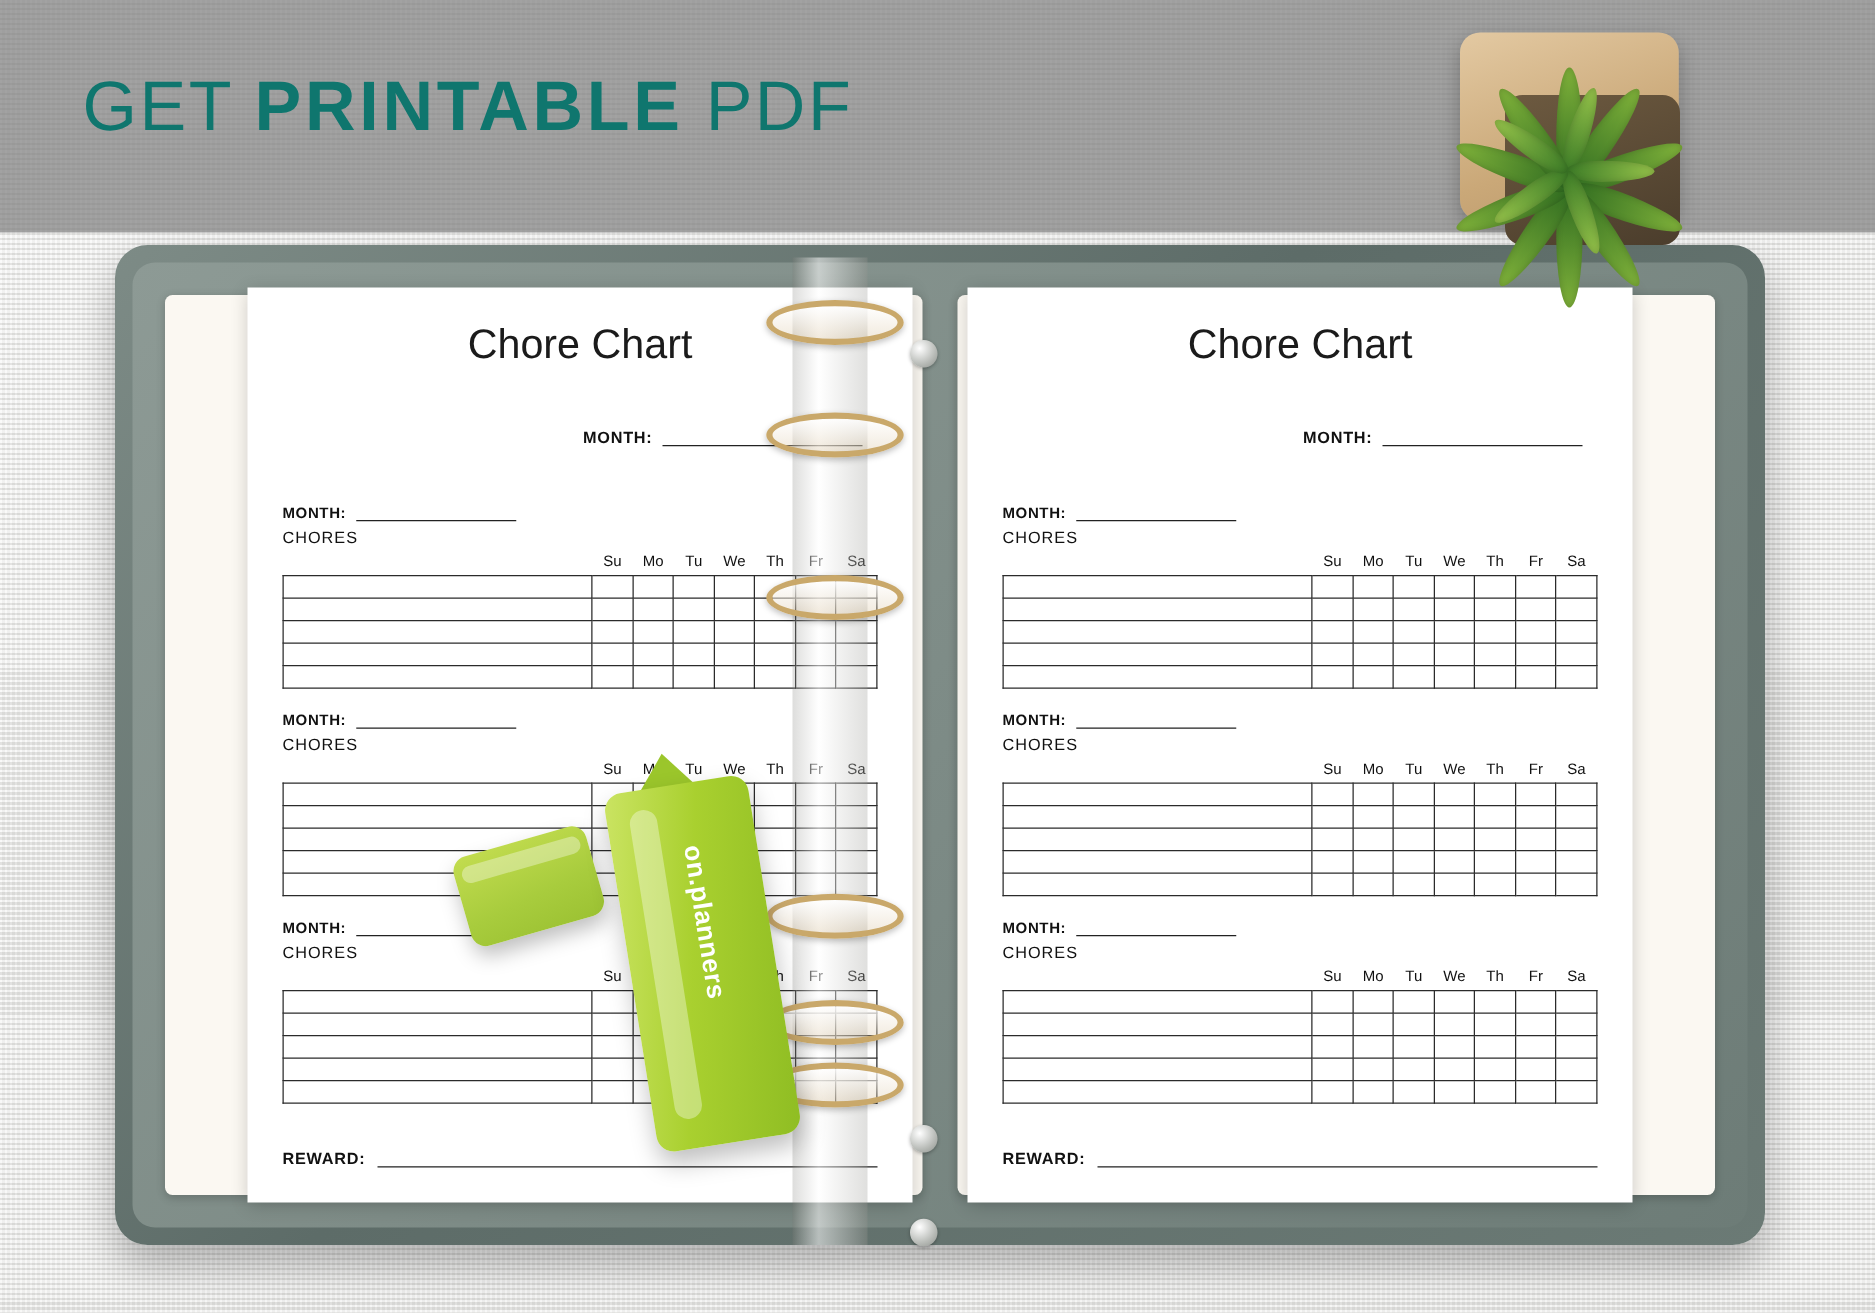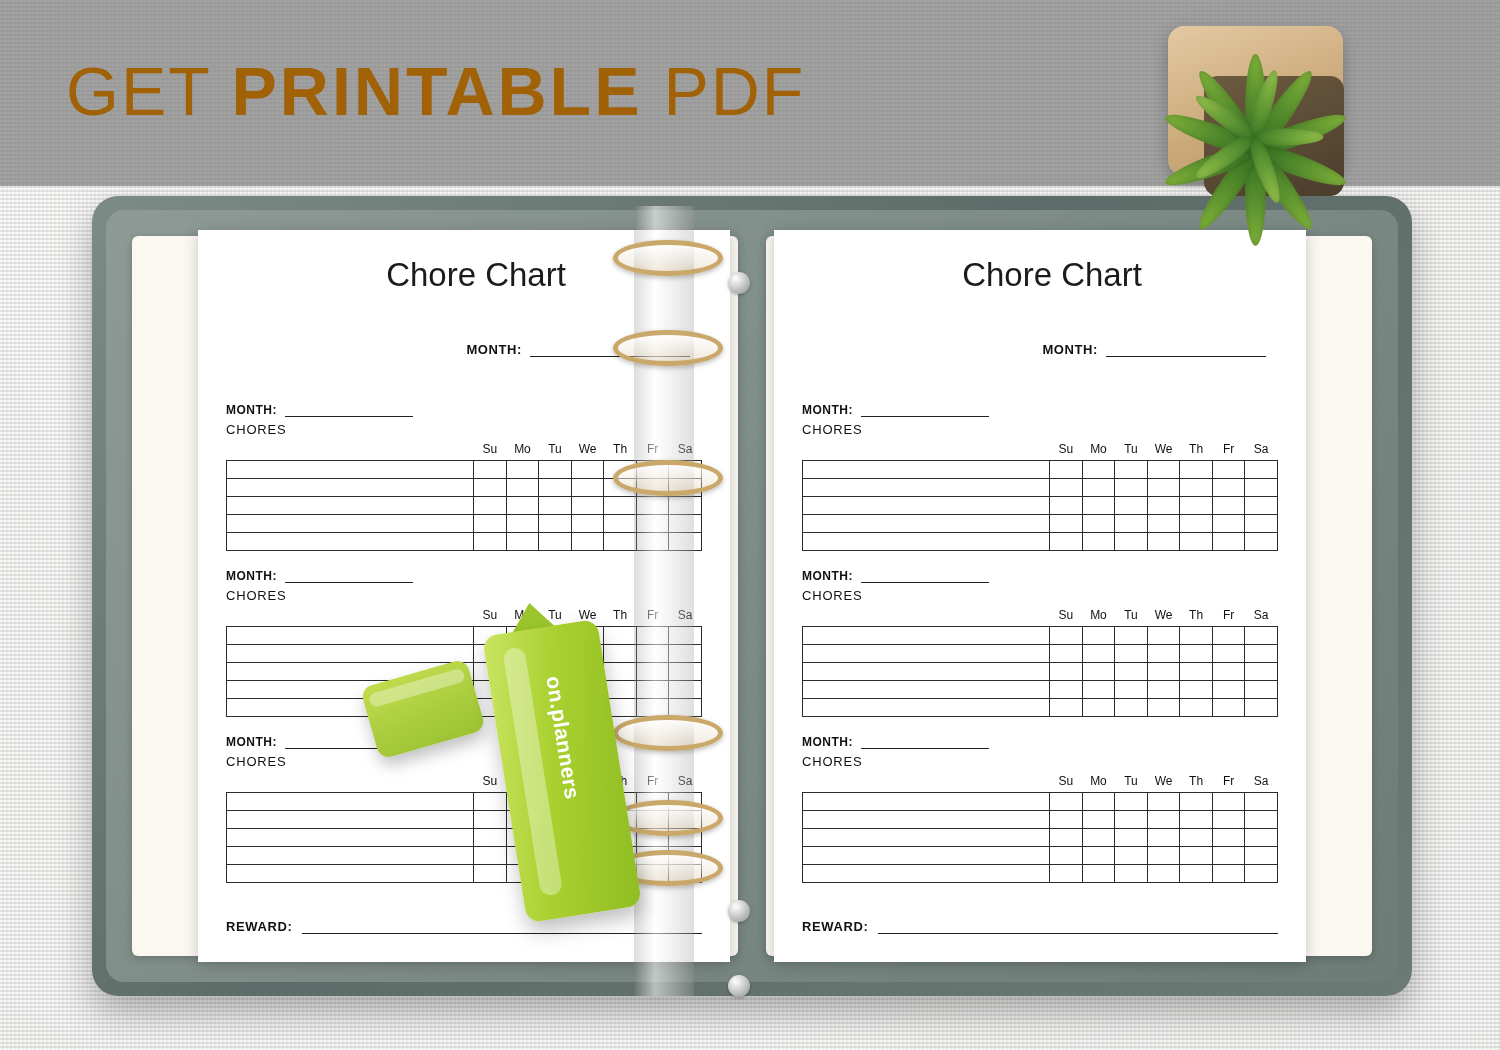--- a/index.html
+++ b/index.html
@@ -19,21 +19,21 @@
   }
 
   
   .banner{
     position:absolute;left:0;top:0;width:1500px;height:186px;
     background:rgba(128,128,128,.72);
     z-index:6;
   }
   .banner-title{
     position:absolute;left:66px;top:52px;
-    font-size:68px;letter-spacing:2px;color:#a16207;
+    font-size:56px;letter-spacing:2px;color:#0f766e;
     font-weight:300;white-space:nowrap;
   }
   .banner-title b{font-weight:700;letter-spacing:3px;}
 
   
   .plant{
     position:absolute;left:1150px;top:-8px;width:215px;height:200px;z-index:7;
   }
   .pot{
     position:absolute;left:18px;top:34px;width:175px;height:150px;border-radius:16px;
@@ -95,21 +95,21 @@
     background:linear-gradient(180deg,rgba(255,255,255,.85),rgba(200,170,120,.25));
     box-shadow:0 2px 5px rgba(0,0,0,.25);
   }
   .screw{
     position:absolute;left:728px;width:22px;height:22px;border-radius:50%;
     background:radial-gradient(circle at 35% 30%,#fff,#b9bcb8 60%,#8d918c);
     z-index:7;box-shadow:0 1px 3px rgba(0,0,0,.3);
   }
 
   
-  .sheet{position:absolute;inset:0;padding:12px;}
+  .sheet{position:absolute;inset:0;padding:0;}
   .sheet-title{
     position:absolute;width:100%;text-align:center;top:26px;
     font-size:33px;color:#1b1b1b;font-weight:400;
   }
   .month-top{
     position:absolute;right:40px;top:112px;
     font-size:13px;font-weight:700;letter-spacing:.6px;color:#111;
     display:flex;align-items:flex-end;gap:8px;
   }
   .rule{display:inline-block;border-bottom:1.6px solid #222;height:14px;}

